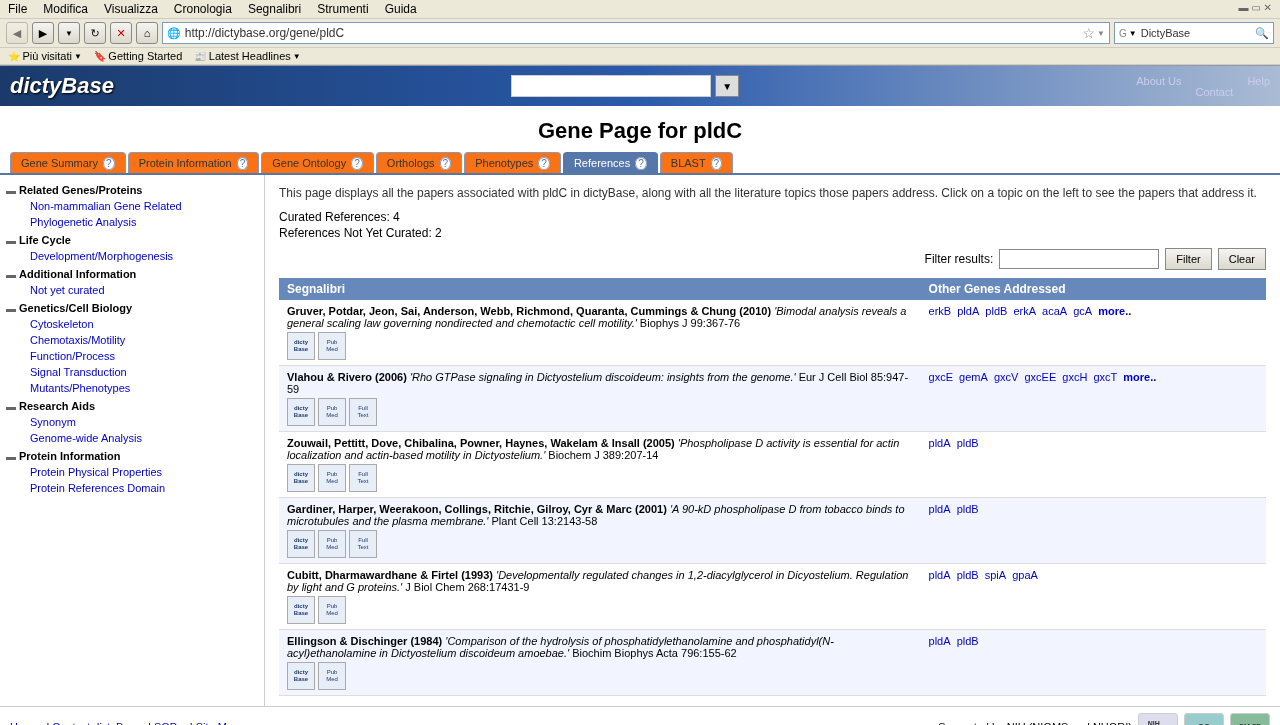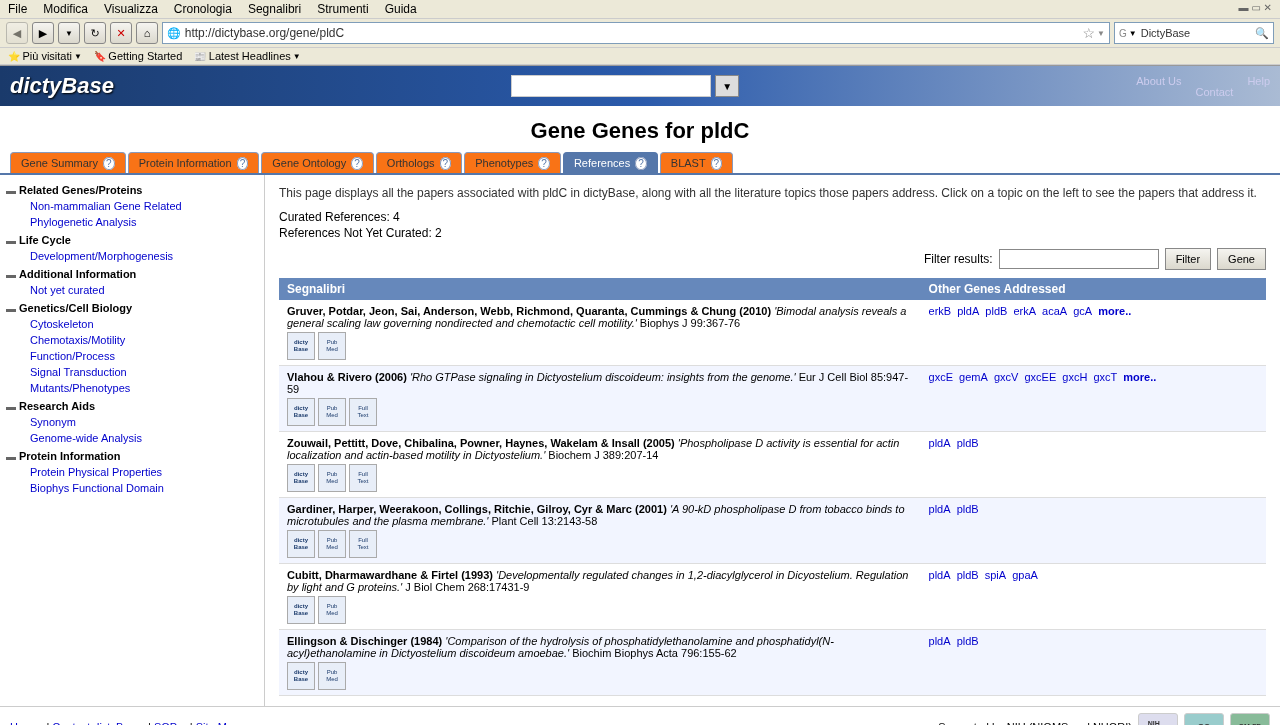--- a/index.html
+++ b/index.html
@@ -149,21 +149,21 @@
       <input type="text" style="width: 200px; height: 22px; border: 1px solid rgb(204, 204, 204); font-size: 11px; padding: 0px 4px;">
       <button style="height:22px; font-size:10px; padding:0 6px; background:#ddd; border:1px solid #888; cursor:pointer;">▼</button>
     </div>
     <div class="header-links">
       <a href="#" style="color:#cce; text-decoration:none;">About Us</a>
       <a href="#" style="color:#cce; text-decoration:none; margin-left:6px;margin-top:11px;">Contact</a>
       <a href="#" style="color:#cce; text-decoration:none; margin-left:6px;">Help</a>
     </div>
   </div>
 
-  <div class="page-title">Gene Genes for pldC</div>
+  <div class="page-title">Gene Page for pldC</div>
 
   <div class="tabs-bar">
     <div class="tab">
       <span>Gene Summary</span>
       <span class="help-icon">?</span>
     </div>
     <div class="tab">
       <span>Protein Information</span>
       <span class="help-icon">?</span>
     </div>
@@ -238,35 +238,35 @@
         <div class="sidebar-sub-item">Synonym</div>
         <div class="sidebar-sub-item">Genome-wide Analysis</div>
       </div>
 
       <div class="sidebar-section">
         <div class="sidebar-section-header">
           <span style="color:#666; font-size:10px;">▬</span>
           <span>Protein Information</span>
         </div>
         <div class="sidebar-sub-item">Protein Physical Properties</div>
-        <div class="sidebar-sub-item">Biophys Functional Domain</div>
+        <div class="sidebar-sub-item">Protein References Domain</div>
       </div>
 
     </div>
 
     <div class="content-area">
       <p class="description-text">This page displays all the papers associated with pldC in dictyBase, along with all the literature topics those papers address. Click on a topic on the left to see the papers that address it.</p>
       <p class="ref-count">Curated References: 4</p>
       <p class="ref-count">References Not Yet Curated: 2</p>
 
       <div class="filter-row">
         <span class="filter-label">Filter results:</span>
         <input class="filter-input" type="text" style="">
         <button class="filter-btn">Filter</button>
-        <button class="clear-btn">Gene</button>
+        <button class="clear-btn">Clear</button>
       </div>
 
       <table class="ref-table">
         <thead>
           <tr>
             <th>Segnalibri</th>
             <th>Other Genes Addressed</th>
           </tr>
         </thead>
         <tbody id="ref-tbody">

